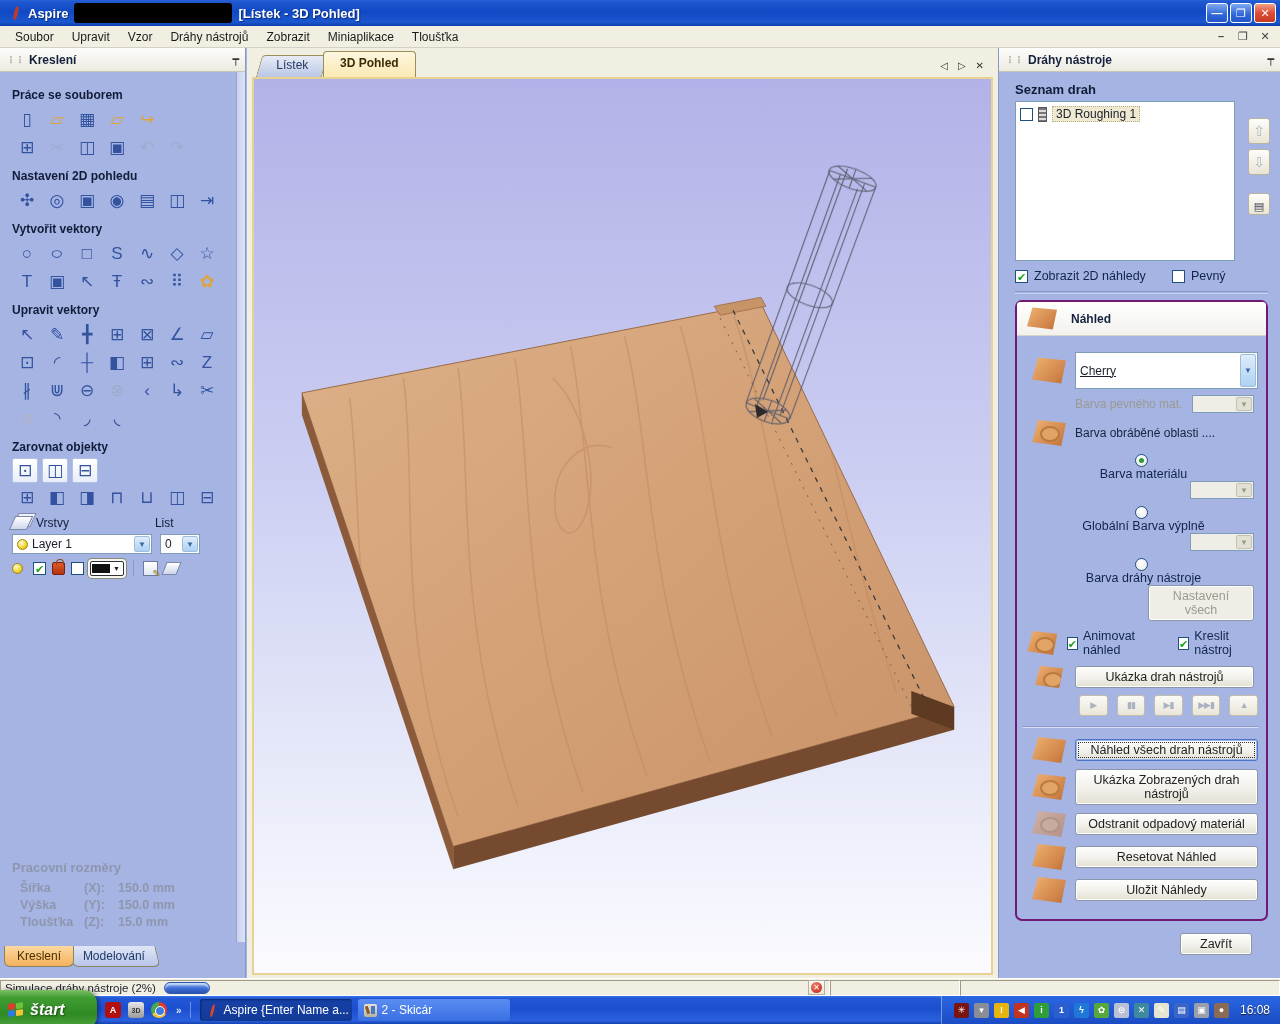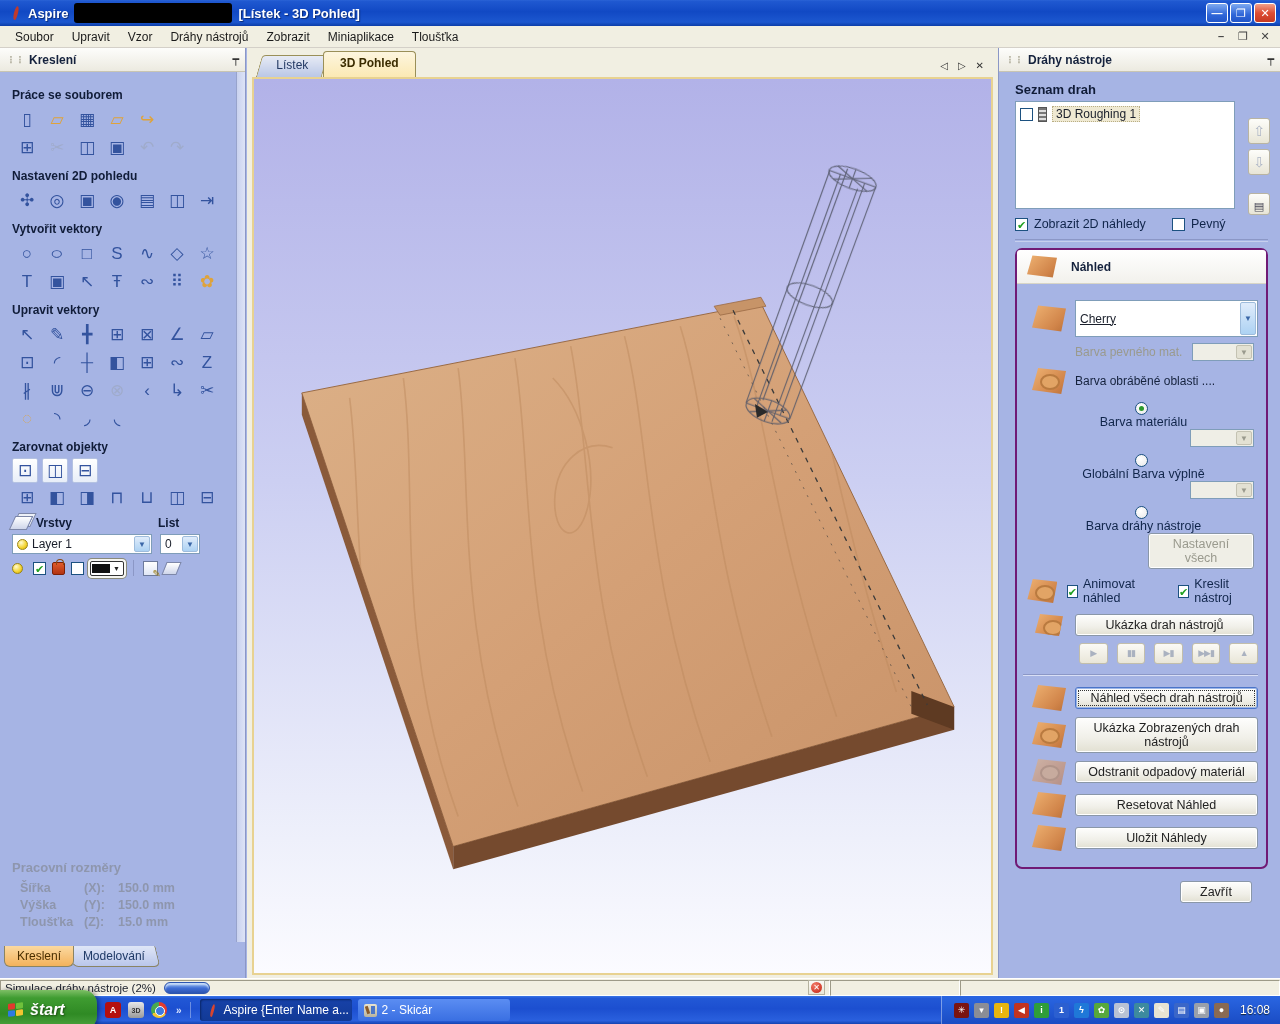--- a/index.html
+++ b/index.html
@@ -39,21 +39,21 @@
   .icon-row{display:flex;margin:1px 0;}
   .tico{width:30px;height:27px;display:flex;align-items:center;justify-content:center;font-size:17px;color:#33539e;}
   .tico.y{color:#dfa33b;}
   .tico.g{color:#9aa4b8;}
   .tico.dis{opacity:.55;}
   .tico.wbtn{background:linear-gradient(180deg,#ffffff,#e8eef8);border:1px solid #b4c2e2;border-radius:2px;width:26px;height:25px;margin-right:4px;}
   .tico.el{transform:scaleX(1.35);}
 
   
   #layers{padding:4px 10px 0 12px;}
-  #layers .lab-row{display:flex;align-items:center;font-weight:bold;color:#101c38;text-align:center;}
+  #layers .lab-row{display:flex;align-items:center;font-weight:normal;color:#101c38;text-align:center;}
   #layers-icon{width:18px;height:14px;margin-right:6px;background:linear-gradient(180deg,#fff,#cfd6ea);border:1px solid #7d87a8;transform:skewX(-25deg);box-shadow:2px -3px 0 -1px #eef1f8,2px -3px 0 0 #7d87a8;}
   #sheet-label{margin-left:86px;}
   .combo{height:20px;border:1px solid #7f9db9;background:#fff;display:flex;align-items:center;padding-left:4px;position:relative;}
   .combo .arrow{position:absolute;right:1px;top:1px;bottom:1px;width:16px;background:linear-gradient(180deg,#e0ecfb,#add2f3);border:1px solid #9ebcdc;border-radius:2px;color:#3a67a8;font-size:8px;display:flex;align-items:center;justify-content:center;}
   .combo.dis{background:#efeee6;color:#9a9a8e;}
   .combo.dis .arrow{background:#e3e1d3;color:#9a9a8e;border-color:#c4c2b2;}
   #layer-row{display:flex;margin-top:4px;gap:8px;}
   #layer-combo{width:140px;}
   #sheet-combo{width:40px;}
   .bulb{width:11px;height:11px;border-radius:50%;background:radial-gradient(circle at 35% 30%,#fffbd2,#f4d32c 60%,#caa512);border:1px solid #9a8415;margin-right:4px;}
@@ -91,21 +91,21 @@
   .ctab.inactive span{display:inline-block;transform:skewX(16deg);}
   .ctab.active{background:linear-gradient(180deg,#fdf6df,#fbe9b4);font-weight:bold;color:#3b2c00;z-index:3;position:relative;height:26px;}
   #tab-ctrl{position:absolute;right:14px;bottom:6px;display:flex;gap:10px;color:#333;font-size:10px;}
   #viewport-frame{position:absolute;left:5px;top:29px;width:741px;height:898px;border:2px solid #e8d291;background:#fff;}
   #viewport{width:100%;height:100%;}
 
   
   #right-panel{position:absolute;left:998px;top:0;width:282px;height:930px;background:#a6b4e4;border-left:1px solid #8b97c6;}
   #rp-body{position:relative;padding:6px 12px 0 16px;}
   .rp-heading{font-weight:bold;color:#101c38;font-size:13px;margin:4px 0 4px 0;}
-  #tp-list{width:220px;height:108px;background:#fff;border:1px solid #7f9db9;padding:4px;}
+  #tp-list{width:220px;height:160px;background:#fff;border:1px solid #7f9db9;padding:4px;}
   .tp-item{display:flex;align-items:center;gap:5px;}
   .tp-item .cbx{color:#fff;}
   .drill-ic{width:9px;height:15px;background:repeating-linear-gradient(180deg,#777 0 2px,#ddd 2px 4px);border:1px solid #555;}
   .tp-item .tp-label{background:#efe9d2;border:1px dotted #b9ae85;padding:0 3px;font-size:12px;}
   #tp-side{position:absolute;right:10px;top:46px;display:flex;flex-direction:column;gap:5px;align-items:center;}
   .sq-btn{width:22px;height:26px;border:1px solid #b9b4a2;border-radius:3px;background:linear-gradient(180deg,#fdfdfa,#e8e5d6);color:#aeb6c6;font-size:14px;text-align:center;line-height:24px;}
   .sq-btn.small{height:22px;font-size:11px;color:#445;}
   #tp-checks{display:flex;align-items:center;gap:6px;margin-top:8px;font-size:12.5px;color:#10254a;}
   #tp-checks .gap{width:14px;}
   #rp-divider{height:3px;margin:8px 0 6px 0;border-top:1px solid #8b97c6;border-bottom:1px solid #c7d0ee;}

